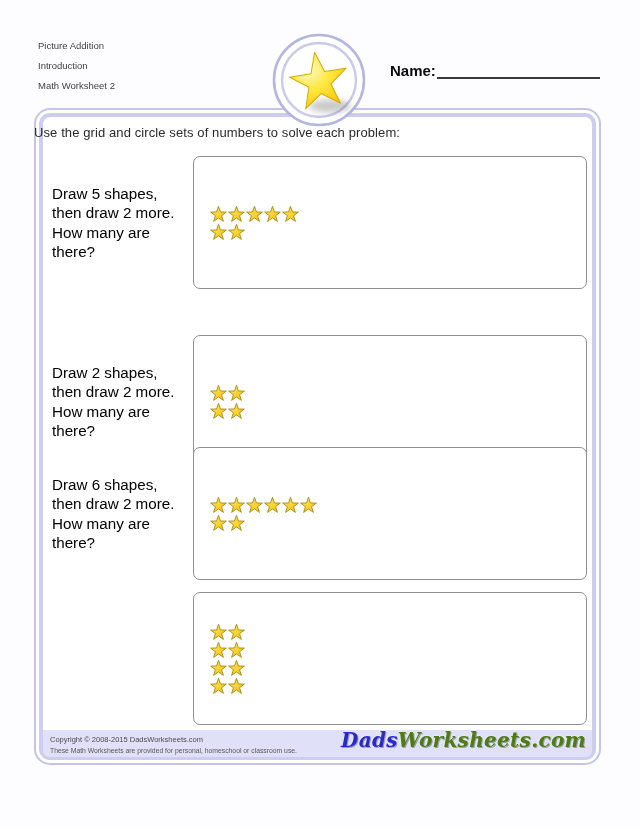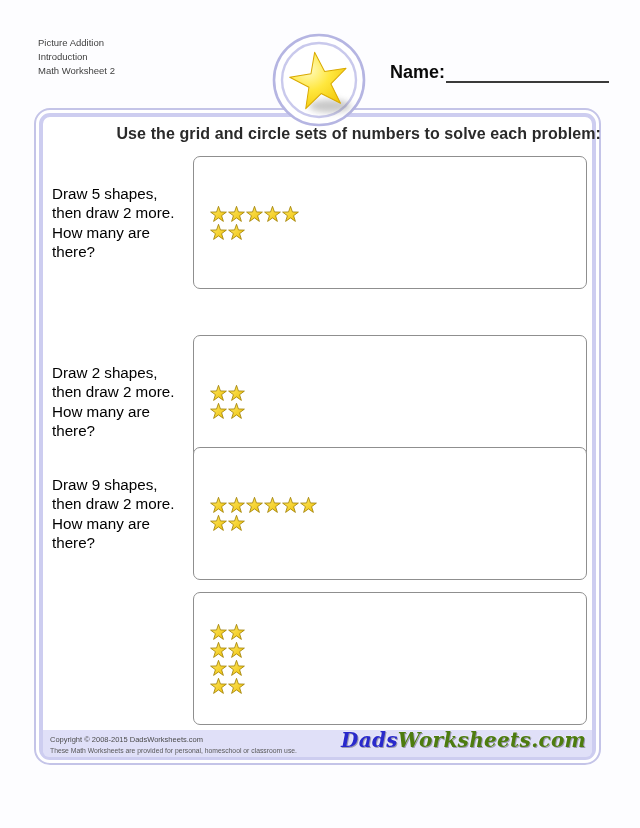--- a/index.html
+++ b/index.html
@@ -7,26 +7,26 @@
   body {
     position:relative;
     background:#fdfdff;
     font-family:"Liberation Sans", sans-serif;
     overflow:hidden;
   }
 
   
   .worksheet-title {
     position:absolute; left:38px; top:36px;
-    font-size:9.5px; line-height:14px; color:#3f3f3f;
+    font-size:9.5px; line-height:20px; color:#3f3f3f;
     white-space:pre-line;
   }
   .name-row {
     position:absolute; left:390px; top:62px;
-    font-size:18px; font-weight:bold; color:#0a0a0a;
+    font-size:15px; font-weight:bold; color:#0a0a0a;
     display:flex; align-items:flex-end;
   }
   .name-line {
     display:inline-block; width:163px; height:16px;
     border-bottom:2px solid #3a3a3a; margin-left:1px;
   }
 
   
   .logo-circle {
     position:absolute; left:272px; top:33px; width:94px; height:94px;
@@ -38,21 +38,21 @@
   .panel-outer {
     position:absolute; left:34px; top:108px; width:567px; height:657px;
     border:2px solid #c4c4e8; border-radius:16px; background:#ffffff;
   }
   .panel-inner {
     position:absolute; left:39px; top:113px; width:557px; height:647px;
     border:4px solid #cdcdf0; border-radius:11px; background:#ffffff;
   }
   .instruction {
     position:absolute; left:34px; top:125px; width:567px;
-    text-align:right; font-size:16px; font-weight:bold; color:#2a2a2a;
+    text-align:left; font-size:13px; font-weight:normal; color:#2a2a2a;
     letter-spacing:0.1px;
   }
 
   
   .problem-row { position:absolute; left:0; width:605px; height:133px;text-decoration:underline; }
   .p0 { top:156px; } .p1 { top:302px;margin-top:33px; } .p2 { top:447px; } .p3 { top:592px; }
   .problem-text {
     position:absolute; left:52px; top:0; width:142px; height:133px;
     display:flex; align-items:center;
     font-size:15.2px; line-height:19.5px; color:#000;
@@ -184,21 +184,21 @@
           <svg class="star-icon" viewBox="0 0 17 16">
             <use href="#starPoly"></use>
           </svg>
           <svg class="star-icon" viewBox="0 0 17 16">
             <use href="#starPoly"></use>
           </svg>
         </div>
       </div>
     </div>
     <div class="problem-row p2">
-      <div class="problem-text">Draw 9 shapes,
+      <div class="problem-text">Draw 6 shapes,
 then draw 2 more.
 How many are
 there?</div>
       <div class="answer-box">
         <div class="star-row">
           <svg class="star-icon" viewBox="0 0 17 16">
             <use href="#starPoly"></use>
           </svg>
           <svg class="star-icon" viewBox="0 0 17 16">
             <use href="#starPoly"></use>

